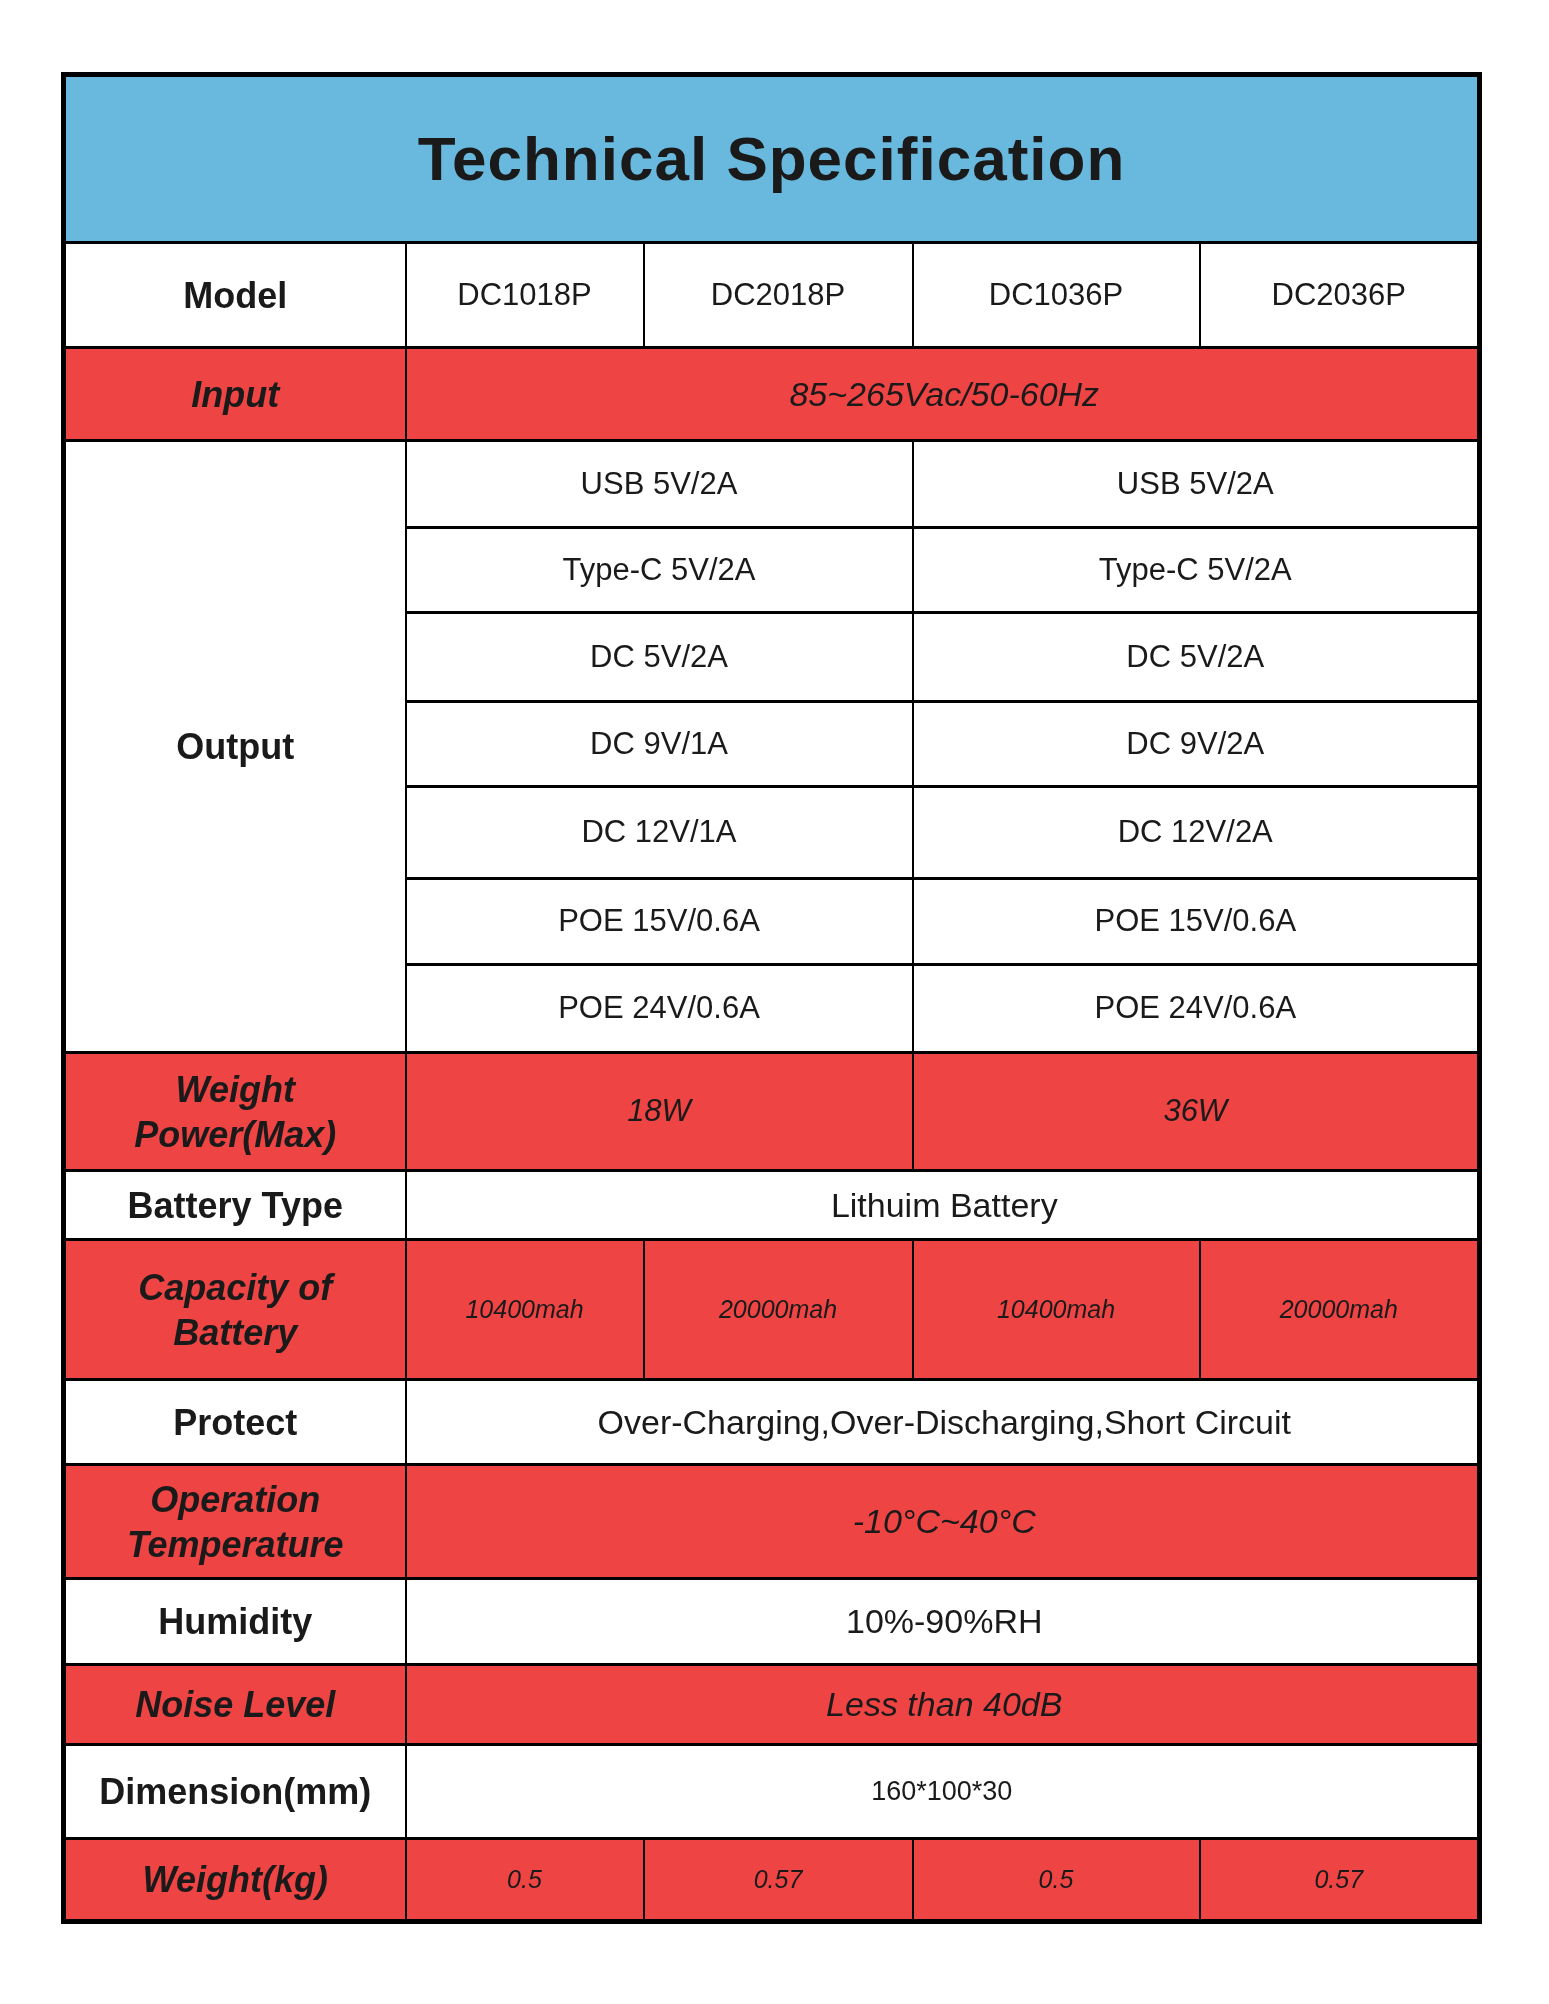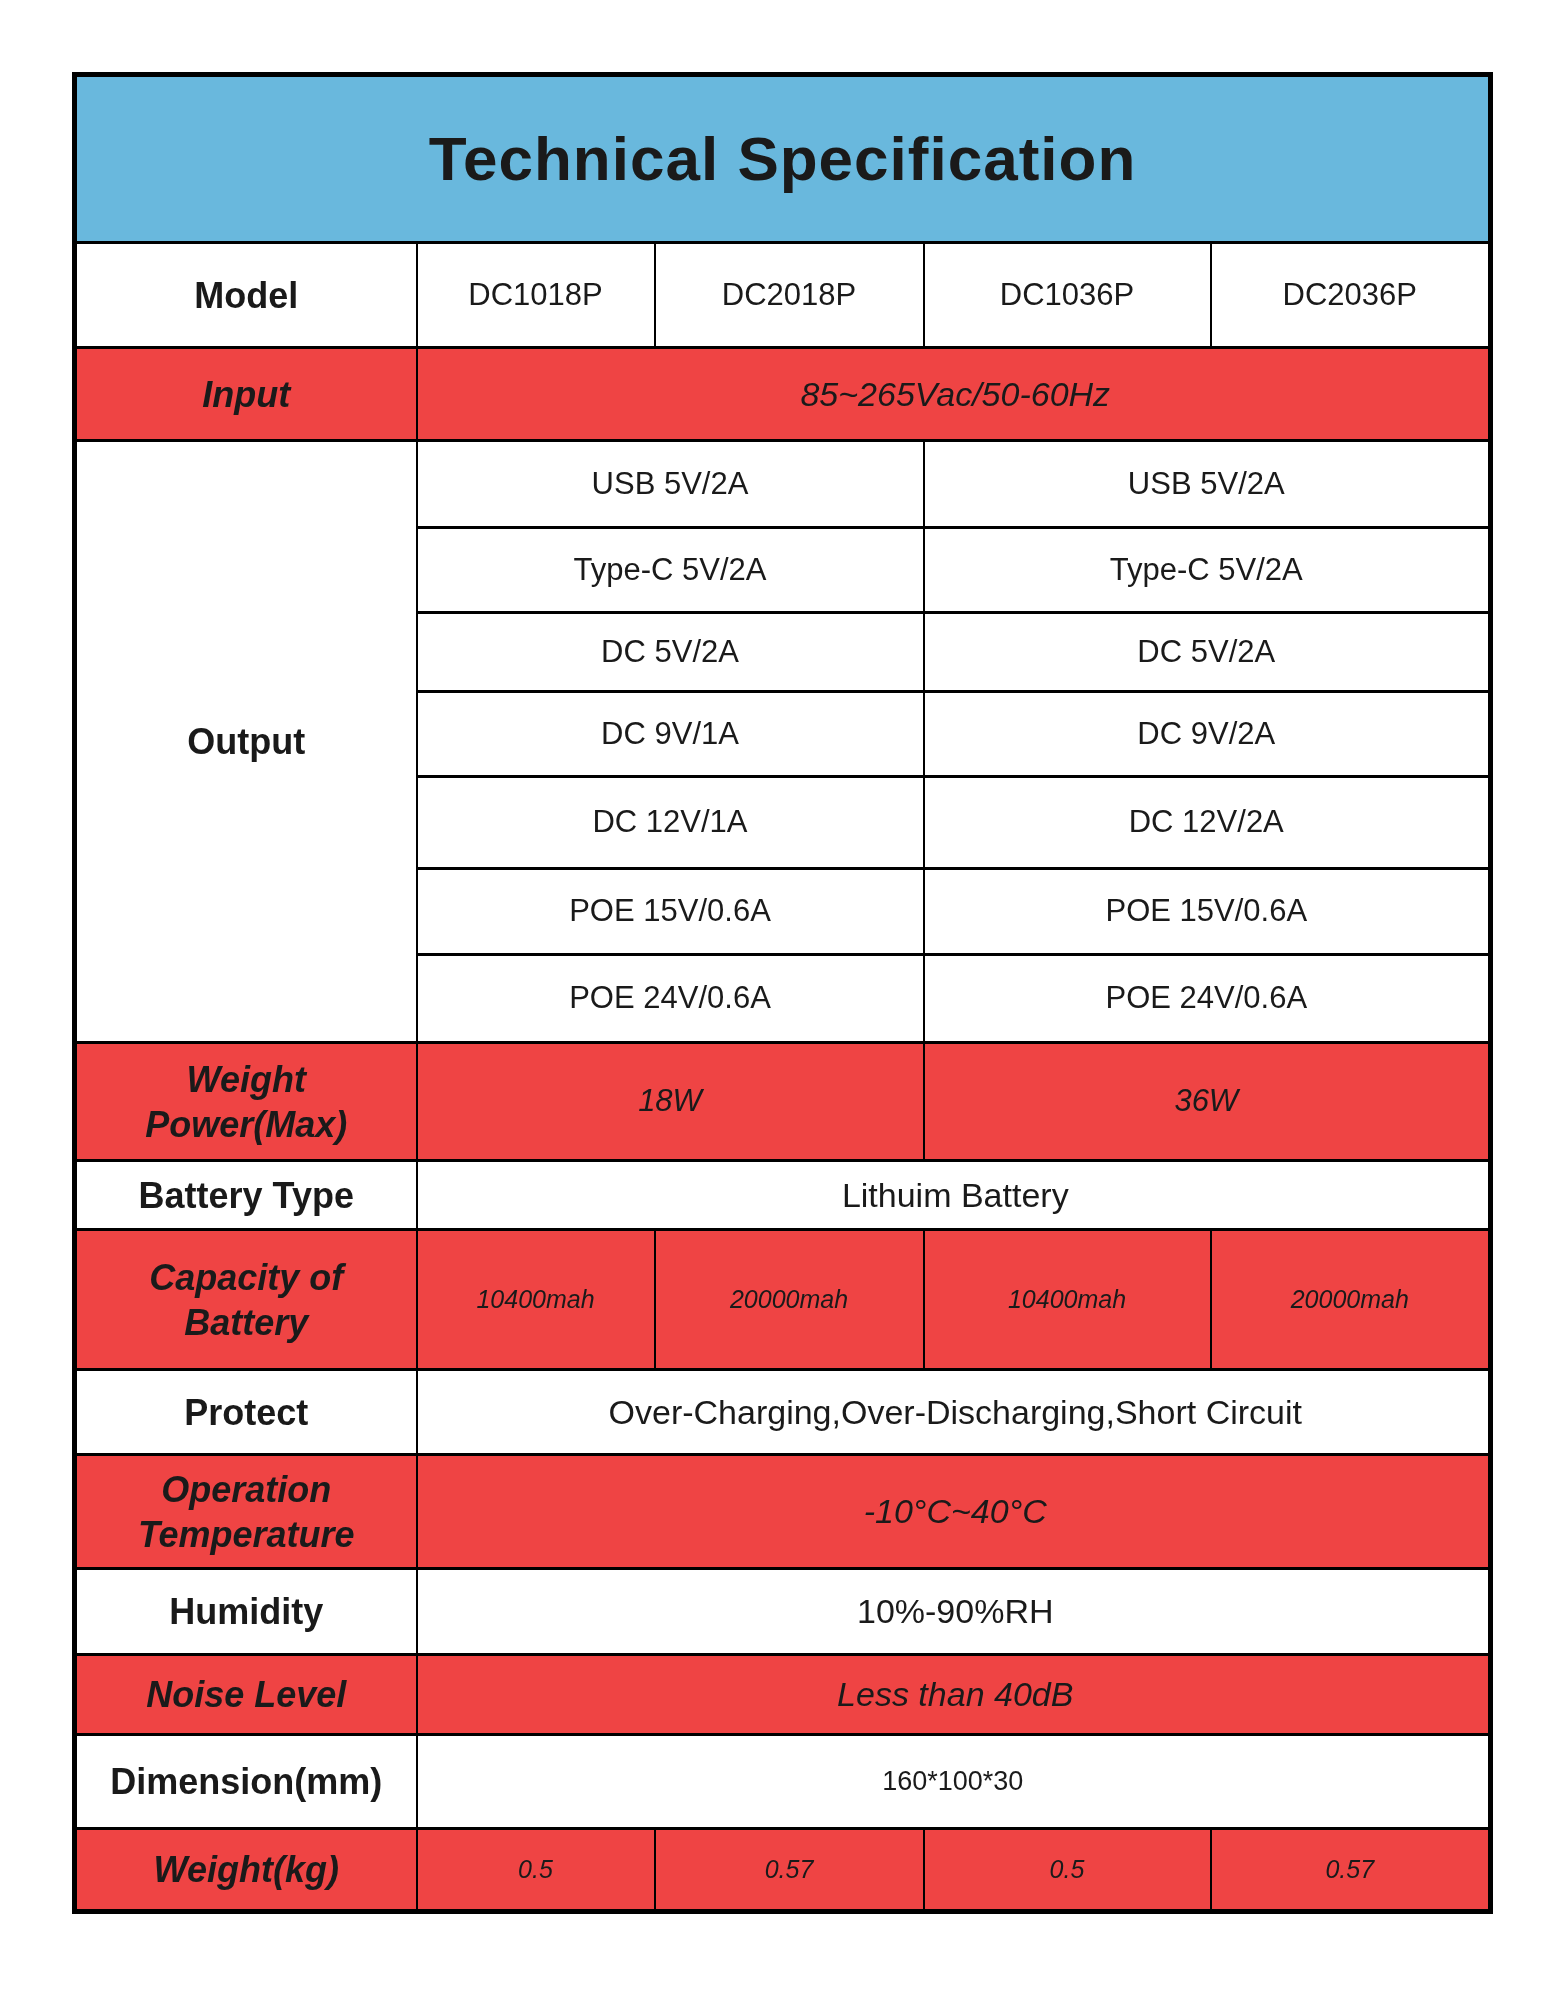--- a/index.html
+++ b/index.html
@@ -11,21 +11,21 @@
   }
   .page {
     position: relative;
     width: 1549px;
     height: 2004px;
     background: #ffffff;
     overflow: hidden;
   }
   table.spec-table {
     position: absolute;
-    left: 72px;
+    left: 61px;
     top: 72px;
     width: 1416px;
     border-collapse: collapse;
     table-layout: fixed;
     border: 5px solid #000000;
   }
   td {
     border: 2px solid #000000;
     border-top-width: 3px;
     border-bottom-width: 3px;
@@ -88,21 +88,21 @@
 
     <tr style="height:87px">
       <td rowspan="7" class="label-cell">Output</td>
       <td colspan="2">USB 5V/2A</td>
       <td colspan="2">USB 5V/2A</td>
     </tr>
     <tr style="height:85px">
       <td colspan="2">Type-C 5V/2A</td>
       <td colspan="2">Type-C 5V/2A</td>
     </tr>
-    <tr style="height:79px">
+    <tr style="height:89px">
       <td colspan="2">DC 5V/2A</td>
       <td colspan="2">DC 5V/2A</td>
     </tr>
     <tr style="height:85px">
       <td colspan="2">DC 9V/1A</td>
       <td colspan="2">DC 9V/2A</td>
     </tr>
     <tr style="height:92px">
       <td colspan="2">DC 12V/1A</td>
       <td colspan="2">DC 12V/2A</td>

